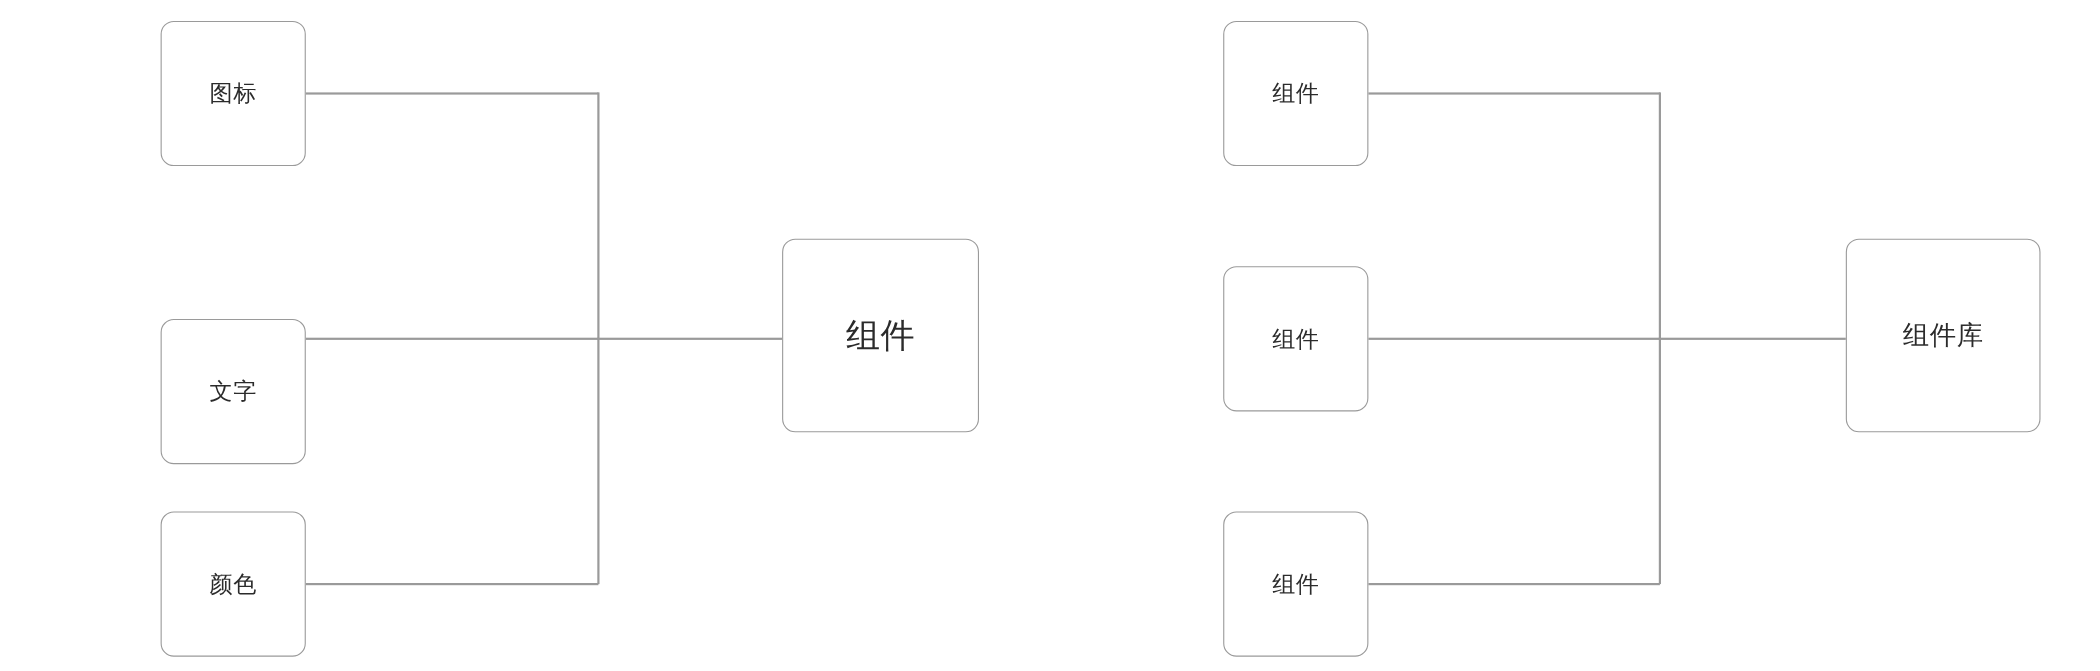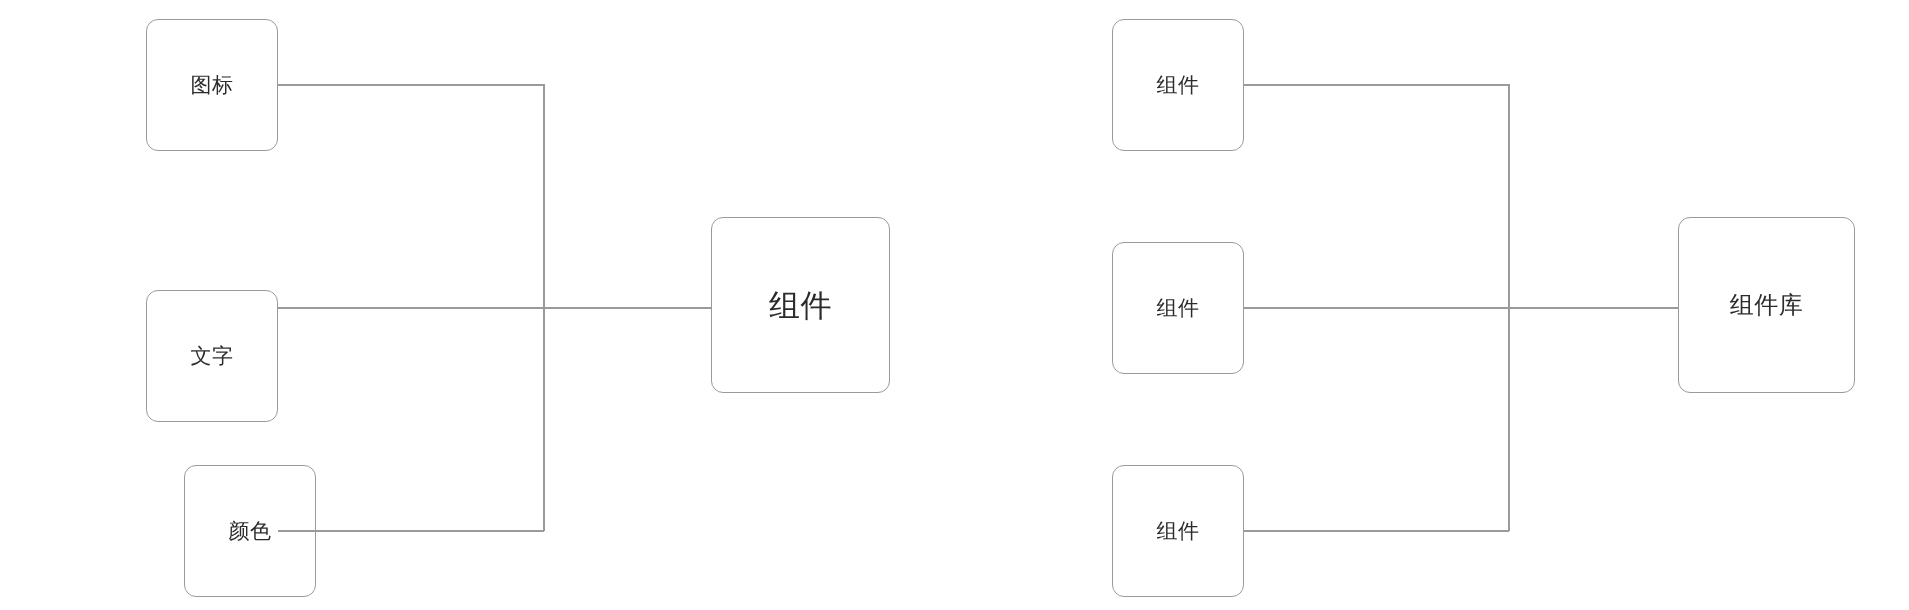--- a/index.html
+++ b/index.html
@@ -72,21 +72,21 @@
 <div id="canvas">
 
   <div class="node leaf" style="left:146px; top:19px;">
     <span class="node-label">图标</span>
   </div>
 
   <div class="node leaf" style="left:146px; top:242px;margin-top:48px;">
     <span class="node-label">文字</span>
   </div>
 
-  <div class="node leaf" style="left:146px; top:465px;margin-left:38px;">
+  <div class="node leaf" style="left:146px; top:465px;">
     <span class="node-label">颜色</span>
   </div>
 
   <div class="edge edge-h" style="left:278px; top:84px;  width:266px;"></div>
   <div class="edge edge-h" style="left:278px; top:307px; width:266px;"></div>
   <div class="edge edge-h" style="left:278px; top:530px; width:266px;"></div>
 
   <div class="edge edge-v" style="left:543px; top:84px; height:447px;"></div>
 
   <div class="edge edge-h" style="left:543px; top:307px; width:168px;"></div>

